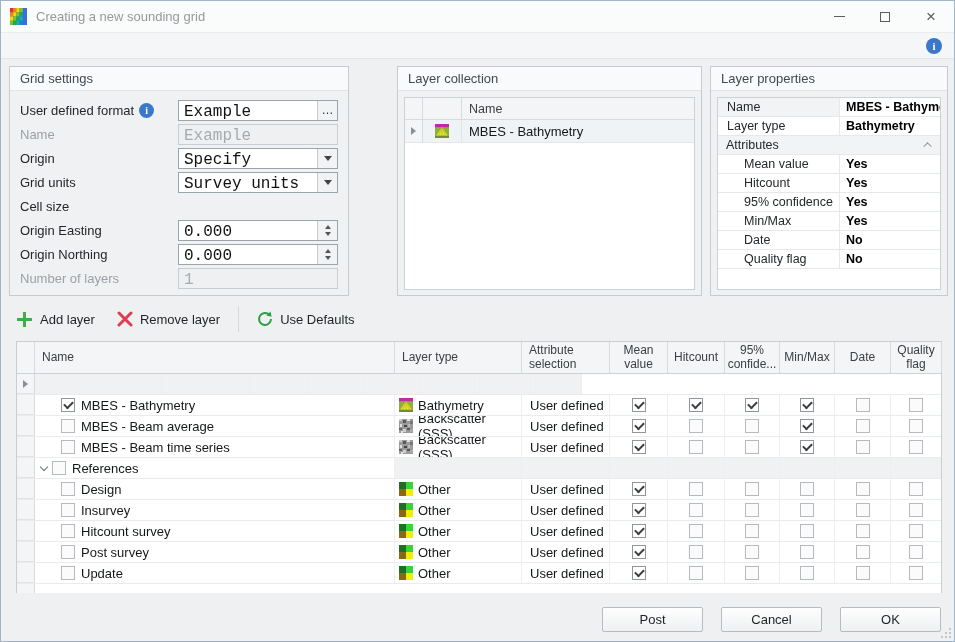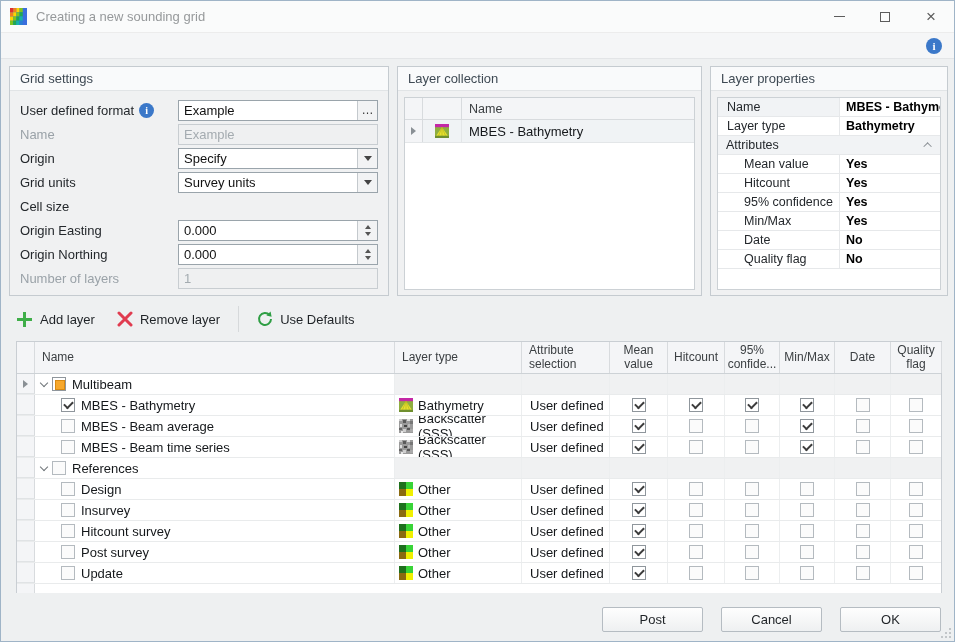--- a/index.html
+++ b/index.html
@@ -19,33 +19,33 @@
   
   .menubar{ position:absolute; left:0; top:32px; right:0; height:26px; background:#f5f6f7; border-bottom:1px solid #e3e5e7; display:flex; align-items:center;}
   .menu-item{ display:flex; align-items:center; gap:6px; height:22px; padding:0 8px; margin-left:6px; font-size:13px; color:#2b2f33; border-radius:2px;}
   .caret-down{ width:0;height:0;border-left:4px solid transparent;border-right:4px solid transparent;border-top:4px solid #444; margin-top:1px;}
   .info-badge{ width:16px;height:16px;border-radius:50%;background:#3b78c9;color:#fff;font-size:11px;font-weight:bold;display:flex;align-items:center;justify-content:center; font-family:"Liberation Serif", serif;}
   .menubar .info-badge{ margin-left:auto; margin-right:12px;}
 
   
   .panel{ position:absolute; top:65px; height:230px; background:#f0f1f2; border:1px solid #c5cbd0; }
   .panel-caption{ height:24px; background:#f9fafb; border-bottom:1px solid #e1e4e6; display:flex; align-items:center; padding-left:10px; font-size:13px; color:#3f4a54;}
-  .p-grid{ left:8px; width:380px; }
+  .p-grid{ left:8px; width:340px; }
   .p-coll{ left:396px; width:305px; }
   .p-prop{ left:709px; width:238px; }
 
   
   .fields{ padding:7px 10px 0 10px; }
   .frow{ display:flex; align-items:center; height:24px; }
   .flabel{ flex:0 0 158px; font-size:13px; color:#24282c; display:flex; align-items:center; gap:5px;}
   .flabel.disabled{ color:#9aa2a8; }
   .finfo{ width:15px;height:15px;border-radius:50%;background:#3b78c9;color:#fff;font-size:10px;font-weight:bold;display:flex;align-items:center;justify-content:center;font-family:"Liberation Serif", serif;}
   .fctl{ flex:1; height:21px; background:#fff; border:1px solid #9aa4ab; display:flex; align-items:stretch; }
   .fctl.disabled{ background:#eff0f1; border-color:#c8cdd1; }
-  .fval{ flex:1; font-size:13px; color:#111; padding:2px 4px 0 5px; white-space:nowrap; overflow:hidden;}
+  .fval{ flex:1; font-size:16px; color:#111; padding:2px 4px 0 5px; white-space:nowrap; overflow:hidden;font-family:Liberation Mono, monospace;}
   .fctl.disabled .fval{ color:#a4abb0; }
   .seg{ flex:0 0 20px; border-left:1px solid #c4c9cd; background:#f2f3f4; display:flex; align-items:center; justify-content:center; color:#333; font-size:12px;}
   .seg.spin{ flex-direction:column; gap:3px; }
   .tri-up{ width:0;height:0;border-left:3px solid transparent;border-right:3px solid transparent;border-bottom:4px solid #555;}
   .tri-dn{ width:0;height:0;border-left:3px solid transparent;border-right:3px solid transparent;border-top:4px solid #555;}
   .dd-caret{ width:0;height:0;border-left:4px solid transparent;border-right:4px solid transparent;border-top:5px solid #444;}
 
   
   .lc-table{ margin:6px 6px 0 6px; height:193px; background:#fff; border:1px solid #ccd1d5; position:relative;}
   .lc-header{ display:flex; height:22px; background:#f4f5f7; border-bottom:1px solid #d8dbde; }
@@ -335,25 +335,20 @@
         <div class="th" style="flex: 0 0 55px;">Min/Max</div>
         <div class="th" style="flex: 0 0 56px;">Date</div>
         <div class="th" style="flex: 0 0 51px;">Quality flag</div>
       </div>
     <div class="tbody" id="tbody">
       <div class="sel-col"></div>
     <div class="trow group">
           <div class="td sel" style="flex: 0 0 18px;">
             <span class="row-arrow"></span>
           </div>
-          <div class="td name-cell" style="flex: 0 0 360px;">
-            <span class="tree-chevron"></span>
-            <span class="cb indet"></span>
-            <span>Multibeam</span>
-          </div>
           <div class="td gray" style="flex: 0 0 127px;"></div>
           <div class="td gray" style="flex: 0 0 88px;"></div>
           <div class="td gray" style="flex: 0 0 58px;"></div>
           <div class="td gray" style="flex: 0 0 57px;"></div>
           <div class="td gray" style="flex: 0 0 55px;"></div>
           <div class="td gray" style="flex: 0 0 55px;"></div>
           <div class="td gray" style="flex: 0 0 56px;"></div>
           <div class="td gray" style="flex: 0 0 51px;"></div>
         </div>
         <div class="trow child">

